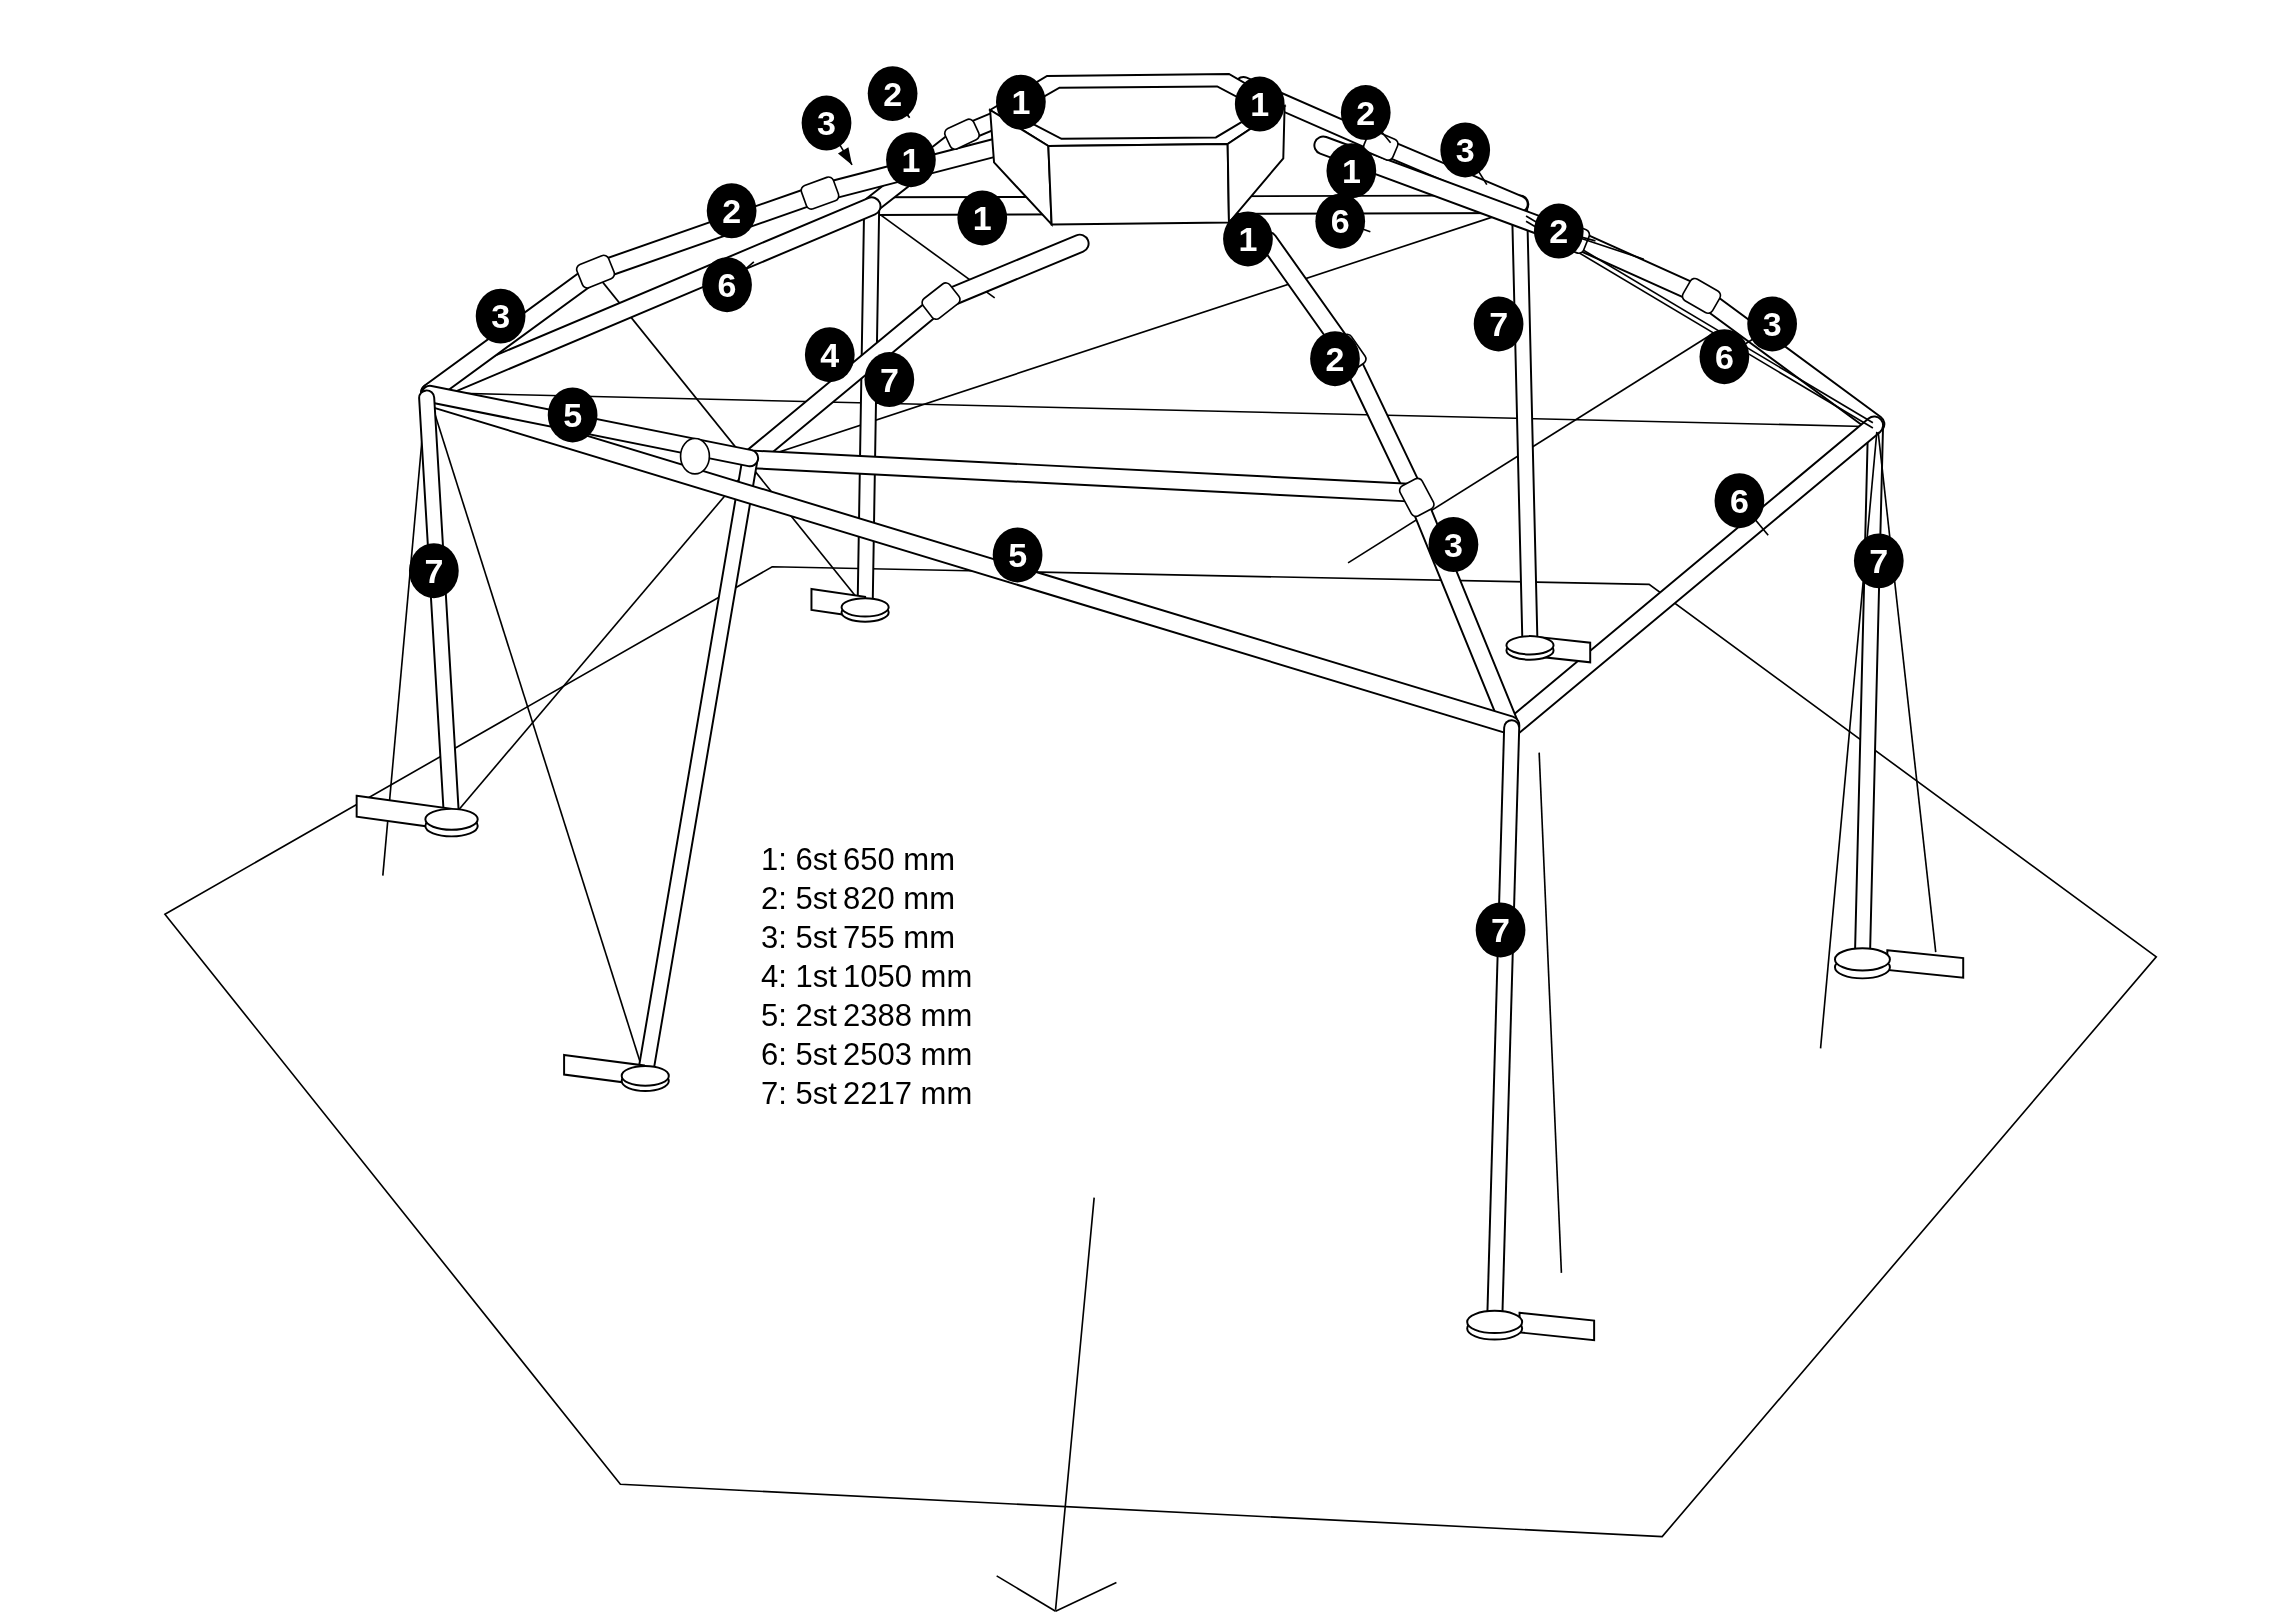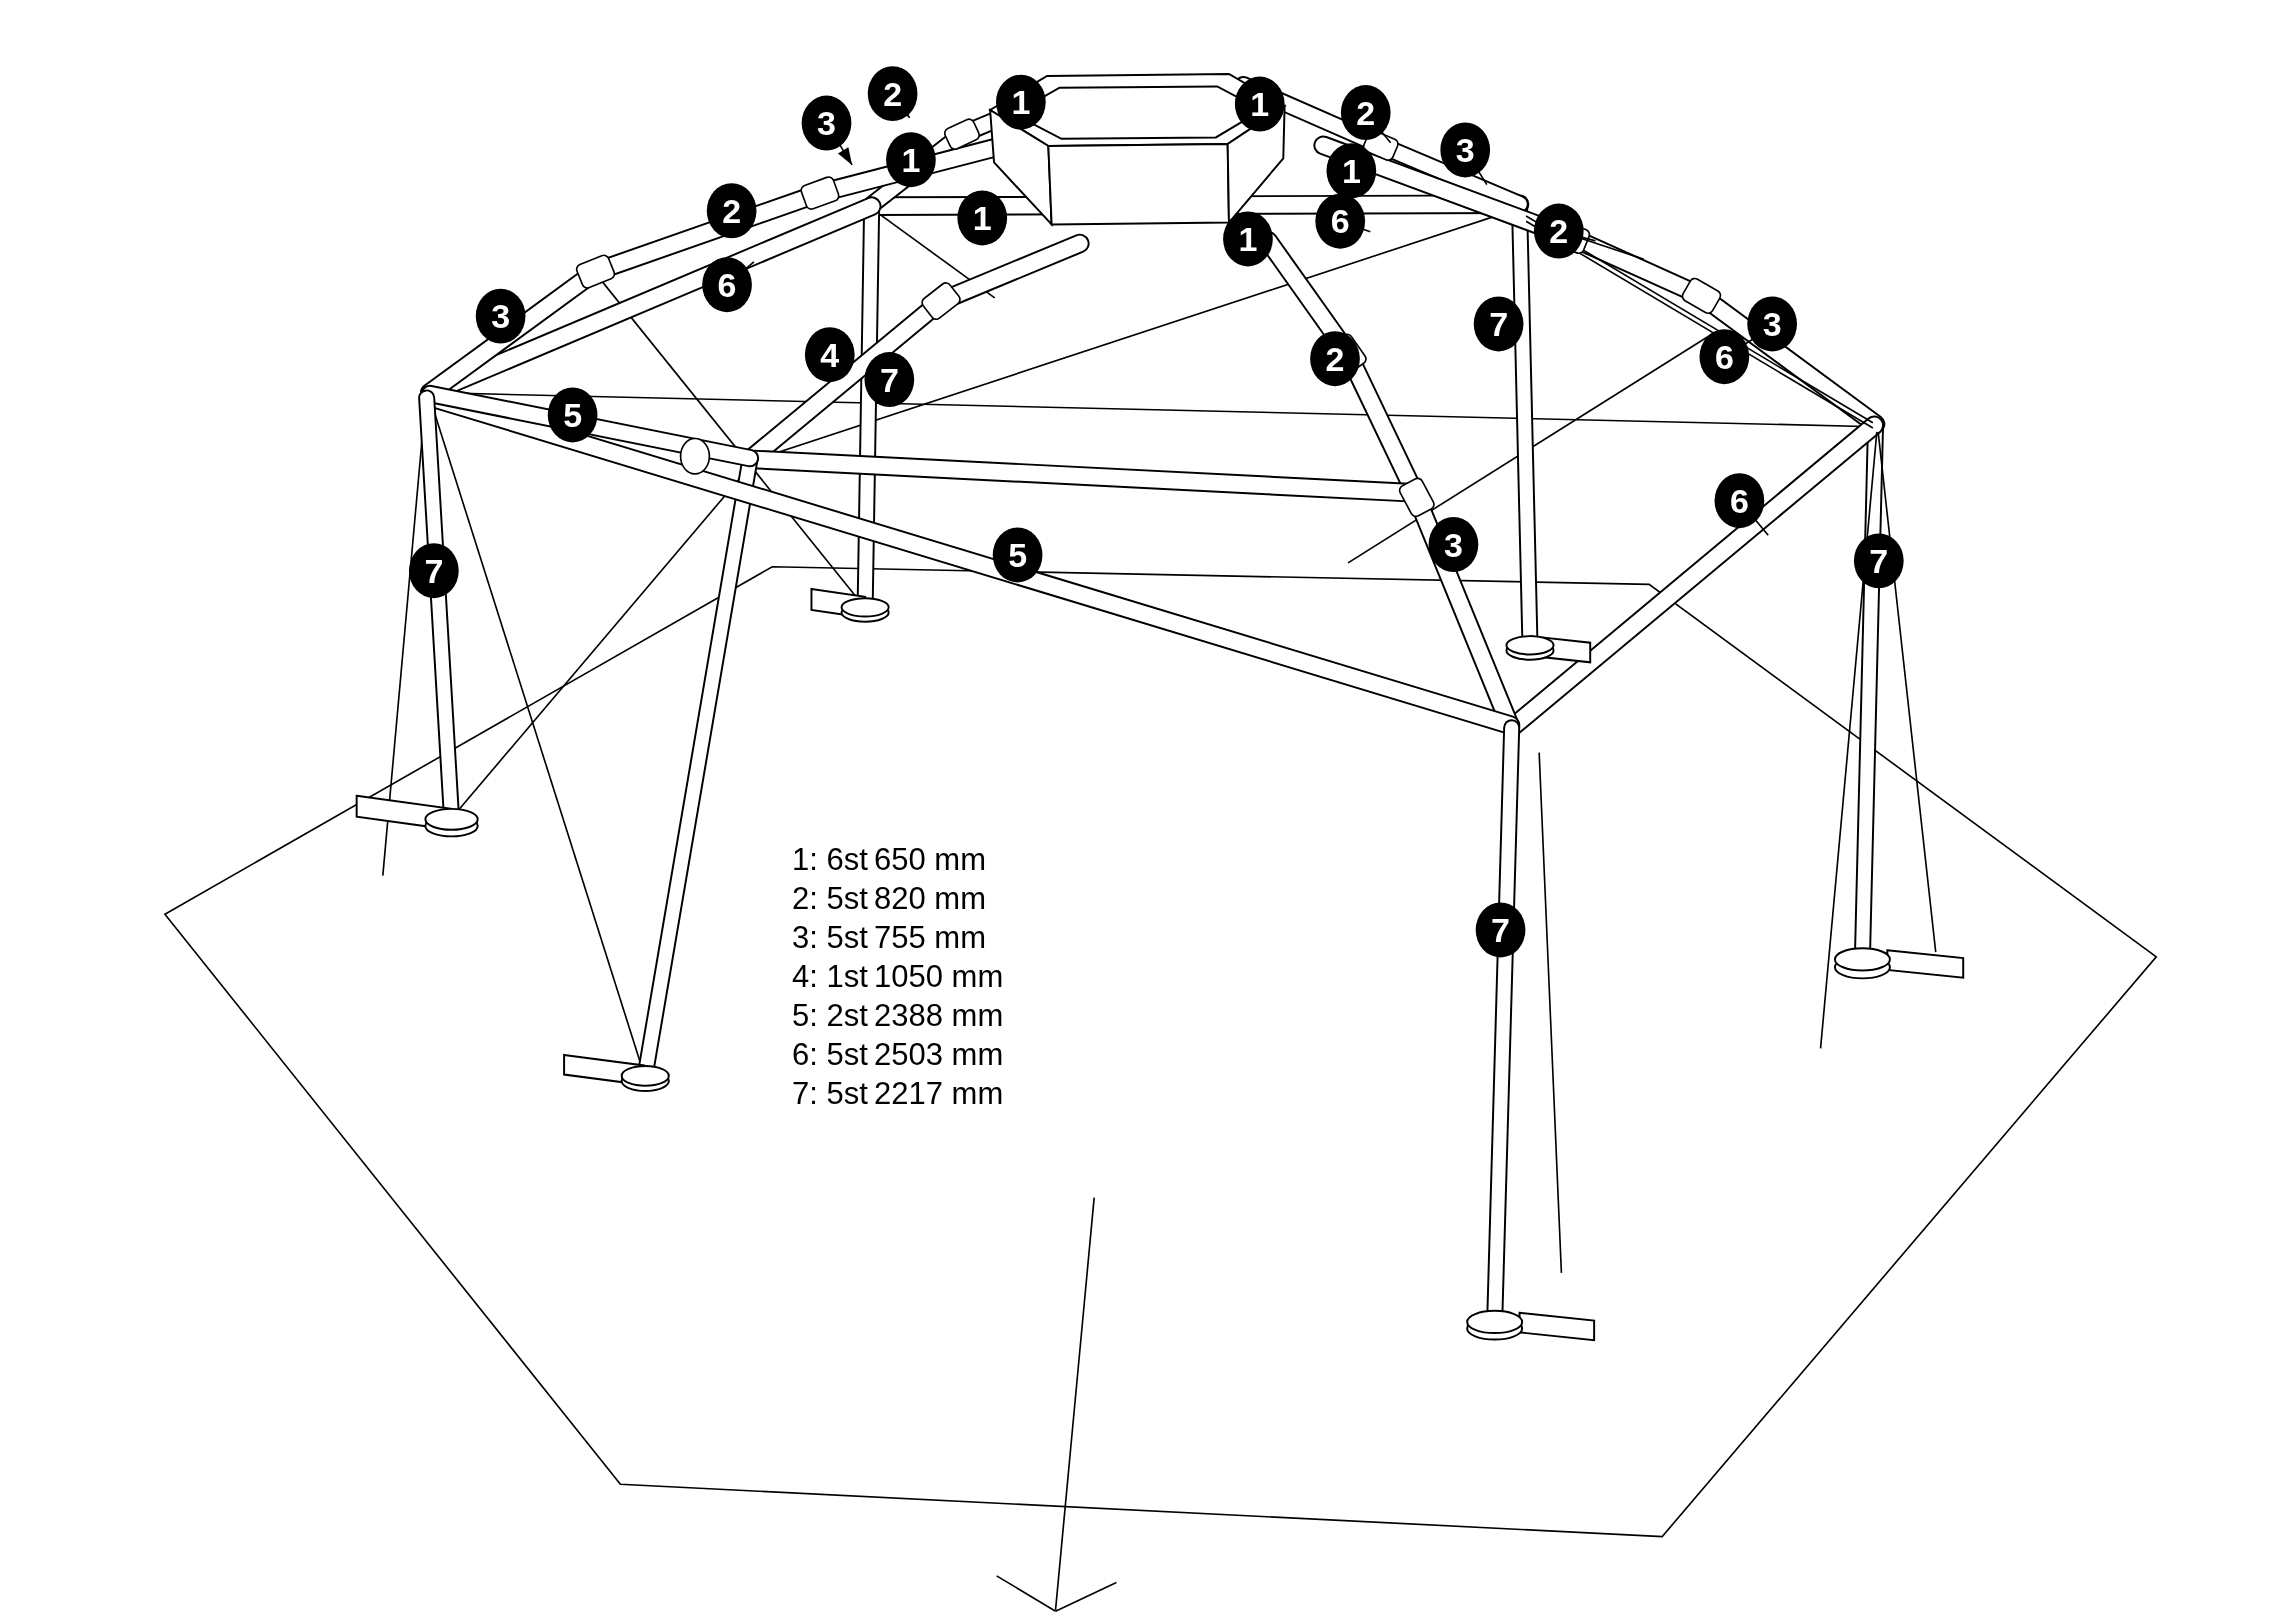--- a/index.html
+++ b/index.html
@@ -12,21 +12,21 @@
   .wire{stroke:#000;stroke-width:2.5;fill:none;}
   .thin{stroke:#000;stroke-width:2.5;fill:none;}
   .white-part{fill:#fff;stroke:#000;stroke-width:3;}
   .coupling{fill:#fff;stroke:#000;stroke-width:2.5;}
   .balloon{fill:#000;}
   .balloon-num{fill:#fff;font-family:"Liberation Sans",sans-serif;font-weight:bold;
                font-size:52px;text-anchor:middle;}
   .leader{stroke:#000;stroke-width:2.5;fill:none;}
   .leader-head{fill:#000;}
   .legend{position:absolute;color:#000;font-size:31px;line-height:39px;white-space:pre;}
-  .legend-row{display:flex;margin-left:31px;}
+  .legend-row{display:flex;}
   .legend-qty{width:82px;}
 </style>
 </head>
 <body>
 
 <div class="page">
   <svg width="2295" height="1623" viewBox="0 0 3507 2480">
 
     <g>
       <polygon class="thin" fill="none" points="252,1397 1180,866 2520,893 3295,1462 2540,2348 948,2268"></polygon>

